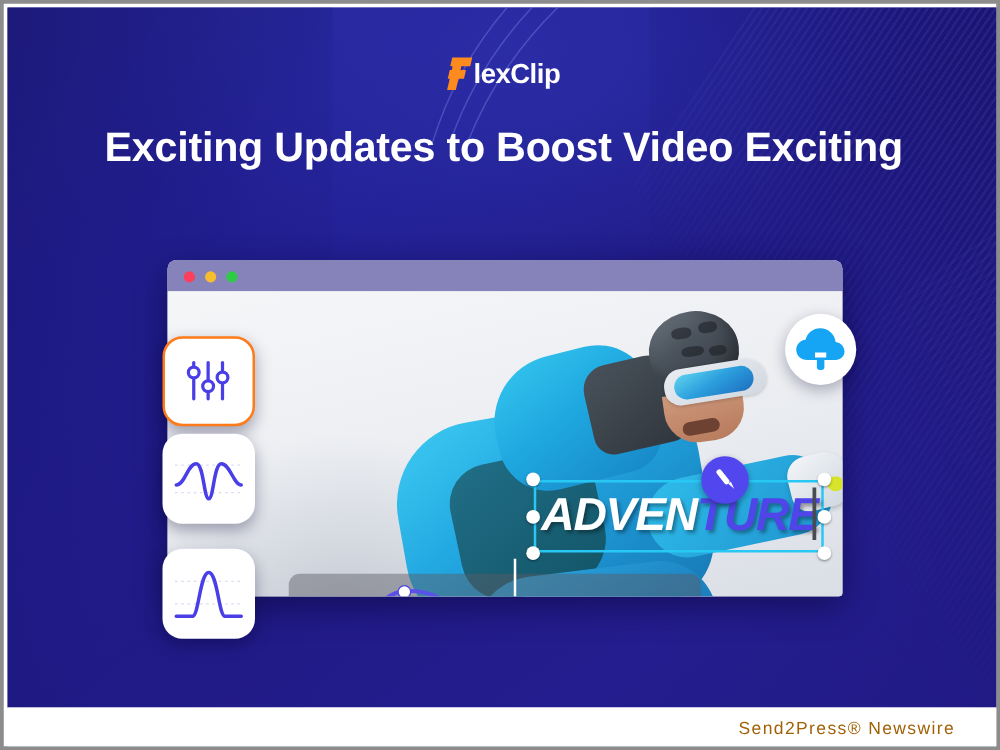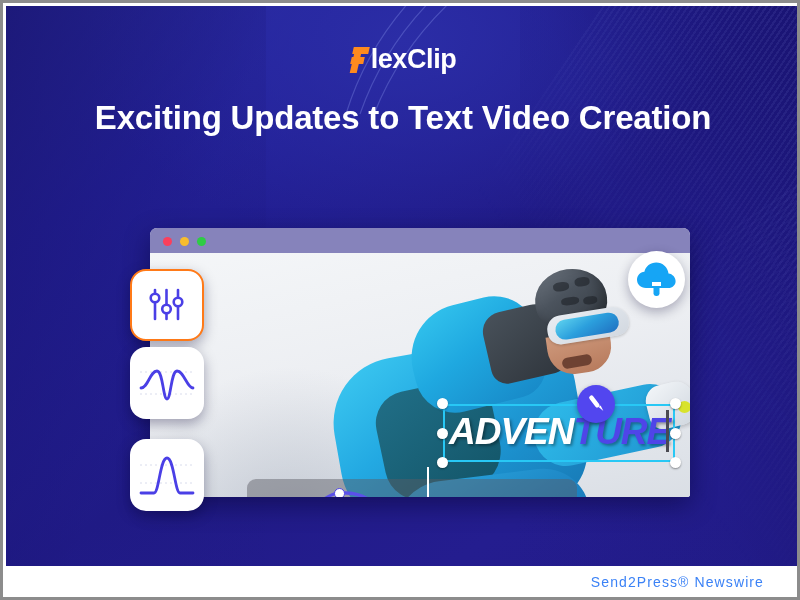--- a/index.html
+++ b/index.html
@@ -106,21 +106,21 @@
     background: #ff8a1e;
     display: block;
   }
   .logo-f i.b1 { left: 3px; top: 0;   width: 16px; height: 7px; transform: skewX(-13deg); }
   .logo-f i.b2 { left: 1px; top: 10px; width: 13px; height: 7px; transform: skewX(-13deg); }
   .logo-f i.b3 { left: 2px; top: 6px;  width: 7px;  height: 20px; transform: skewX(-13deg); }
   .logo-text {
     display: inline-block;
     vertical-align: middle;
     color: #ffffff;
-    font-size: 27px;
+    font-size: 22px;
     font-weight: bold;
     letter-spacing: -0.4px;
     text-align: center;
   }
 
   
   .headline {
     position: absolute;
     left: 0; right: 0; top: 93px;
     text-align: center;
@@ -136,27 +136,26 @@
     text-align: center;
     color: #eef0ff;
     font-size: 19px;
     font-weight: normal;
     white-space: nowrap;
   }
 
   
   .app-window {
     position: absolute;
-    left: 144px; top: 202px;
+    left: 128px; top: 202px;
     width: 540px; height: 269px;
     border-radius: 7px 7px 3px 3px;
     overflow: hidden;
     box-shadow: 0 8px 26px rgba(5,2,40,0.45);
     background: #e6e8ef;
-    margin-top: 20px;
   }
   .titlebar {
     position: absolute; left: 0; top: 0;
     width: 100%; height: 25px;
     background: #8683bb;
   }
   .dot {
     position: absolute; top: 9px;
     width: 9px; height: 9px; border-radius: 50%;
   }
@@ -418,21 +417,21 @@
   
   .footer {
     position: absolute;
     left: 3px; top: 563px;
     width: 794px; height: 34px;
     background: #ffffff;
   }
   .footer-text {
     position: absolute;
     right: 36px; top: 8px;
-    color: #3b82f6;
+    color: #a16207;
     font-size: 14px;
     letter-spacing: 1.1px;
     white-space: nowrap;
   }
 </style>
 </head>
 <body>
 
 <div class="frame">
 
@@ -449,21 +448,21 @@
         <path d="M38,228 C72,142 148,66 272,24"></path>
       </g>
     </svg>
 
     <div class="logo">
       <span class="logo-f">
         <i class="b1"></i><i class="b2"></i><i class="b3"></i>
       </span><span class="logo-text">lexClip</span>
     </div>
 
-    <div class="headline">Exciting Updates to Text Video Creation</div>
+    <div class="headline">Exciting Updates to Boost Video Exciting</div>
 
     <div class="app-window">
 
       <div class="titlebar">
         <span class="dot red"></span>
         <span class="dot yellow"></span>
         <span class="dot green"></span>
       </div>
 
       <div class="stage">

